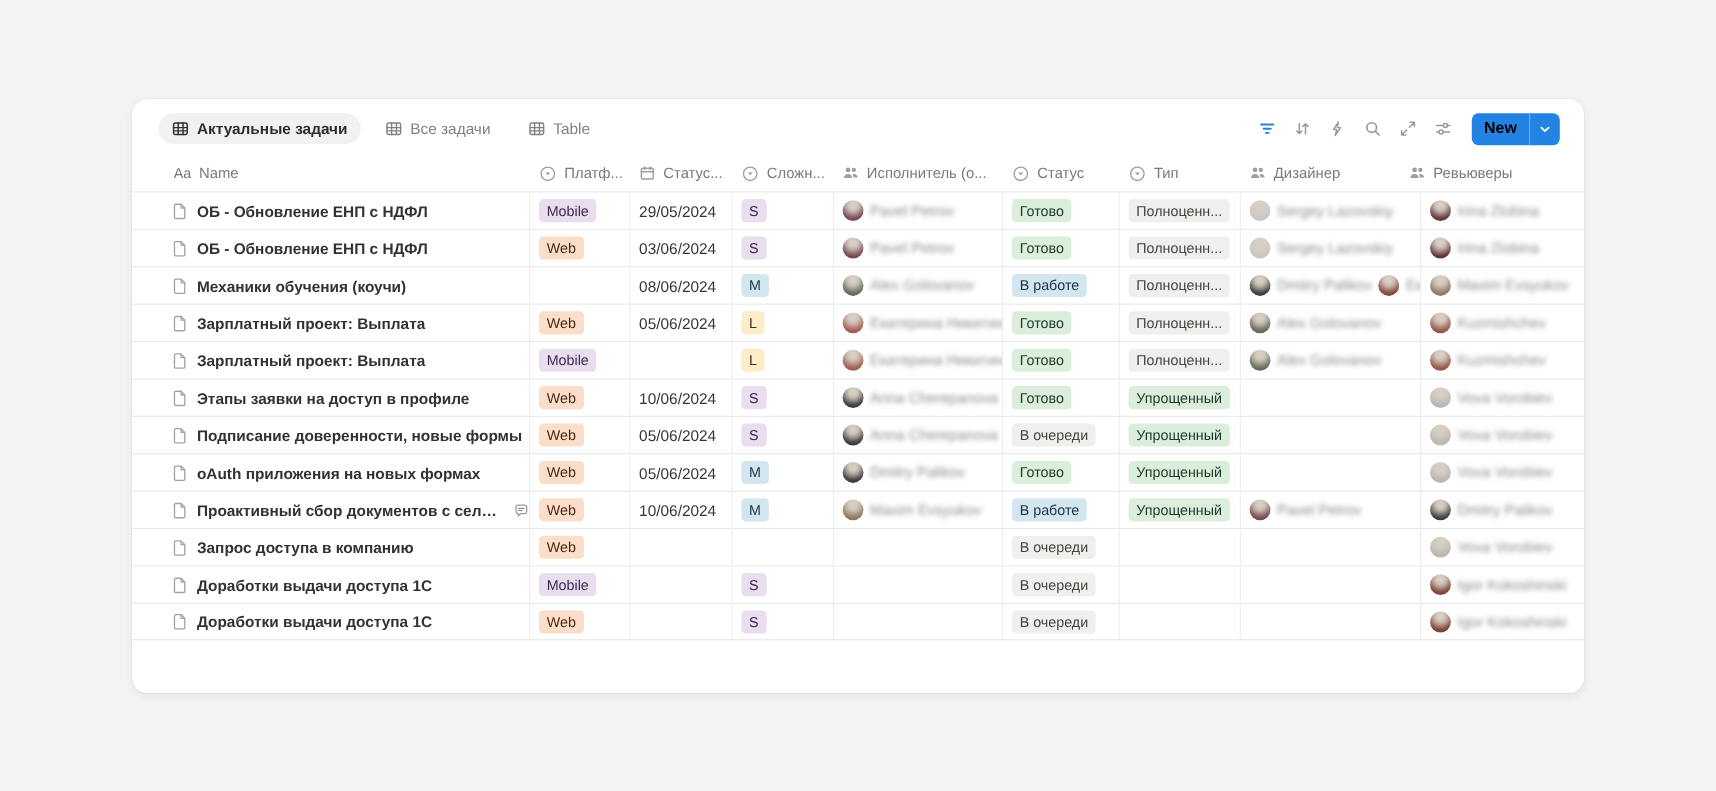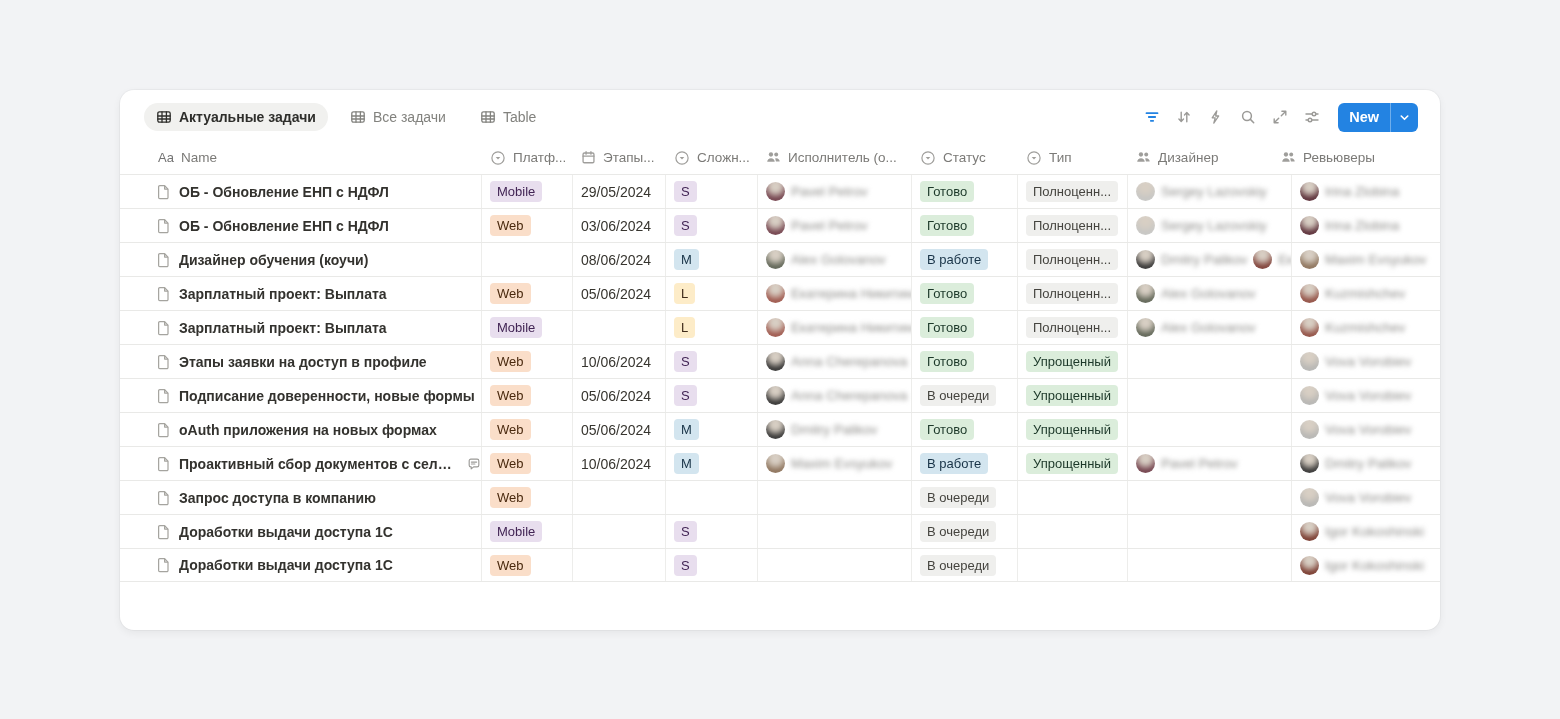--- a/index.html
+++ b/index.html
@@ -33,21 +33,21 @@
   .tab.active { background:#f1f1ef; color:#2e2e2b; font-weight:700; }
   .tab svg { flex:0 0 auto; }
   .toolbar { display:flex; align-items:center; gap:4px; }
   .tool-icon {
     width:28px; height:28px; display:flex; align-items:center; justify-content:center;
     color:#9b9a97; border-radius:4px; cursor:pointer;
   }
   .tool-icon.active { color:#2383e2; }
   .new-btn {
     display:flex; align-items:stretch; margin-left:8px; height:29px;
-    background:#2383e2; border-radius:6px; overflow:hidden; color:#ffffff; cursor:pointer;
+    background:#2383e2; border-radius:6px; overflow:hidden; color:#000000; cursor:pointer;
   }
   .new-btn-main {
     display:flex; align-items:center; padding:0 11px;
     font-size:14.5px; font-weight:600;
   }
   .new-btn-divider { width:1px; background:rgba(255,255,255,0.35); margin:0; }
   .new-btn-arrow { display:flex; align-items:center; justify-content:center; width:27px; }
   
   .table { margin:8px 0 0 0; }
   .trow { display:flex; align-items:stretch; }
@@ -198,21 +198,21 @@
           </span>
           <span>Платф...</span>
         </div>
         <div class="th" style="width: 93px; flex: 0 0 93px;">
           <span class="hicon" style="display: flex;">
             <svg width="15" height="15" viewBox="0 0 16 16" fill="none" stroke="currentColor" stroke-width="1.4" stroke-linecap="round">
               <rect x="2.2" y="3.2" width="11.6" height="10.4" rx="1.4"></rect>
               <path d="M2.2 6.6h11.6M5.4 1.8v2.6M10.6 1.8v2.6"></path>
             </svg>
           </span>
-          <span>Этапы...</span>
+          <span>Статус...</span>
         </div>
         <div class="th" style="width: 92px; flex: 0 0 92px;">
           <span class="hicon" style="display: flex;">
             <svg width="16" height="16" viewBox="0 0 16 16" fill="none" stroke="currentColor" stroke-width="1.2" stroke-linecap="round" stroke-linejoin="round">
               <circle cx="8" cy="8" r="6.1"></circle>
               <path d="M5.7 6.9 8 9.4l2.3-2.5z" fill="currentColor" stroke="none"></path>
             </svg>
           </span>
           <span>Сложн...</span>
         </div>
@@ -370,21 +370,21 @@
           </div>
         </div>
         <div class="trow">
           <div class="td td-name" style="width: 362px; flex: 0 0 362px;">
             <span class="page-icon" style="display: flex;">
               <svg width="15" height="16" viewBox="0 0 16 17" fill="none" stroke="currentColor" stroke-width="1.3" stroke-linejoin="round">
                 <path d="M4 1.8h5.2L12.8 5.4v9a1.2 1.2 0 0 1-1.2 1.2H4A1.2 1.2 0 0 1 2.8 14.4V3A1.2 1.2 0 0 1 4 1.8z"></path>
                 <path d="M9.2 1.8v3.6h3.6"></path>
               </svg>
             </span>
-            <span class="row-title">Дизайнер обучения (коучи)</span>
+            <span class="row-title">Механики обучения (коучи)</span>
           </div>
           <div class="td" style="width: 91px; flex: 0 0 91px;"></div>
           <div class="td" style="width: 93px; flex: 0 0 93px;">
             <span class="date-text">08/06/2024</span>
           </div>
           <div class="td" style="width: 92px; flex: 0 0 92px;">
             <span class="tag tag-blue">M</span>
           </div>
           <div class="td" style="width: 154px; flex: 0 0 154px;">
             <span class="person">

